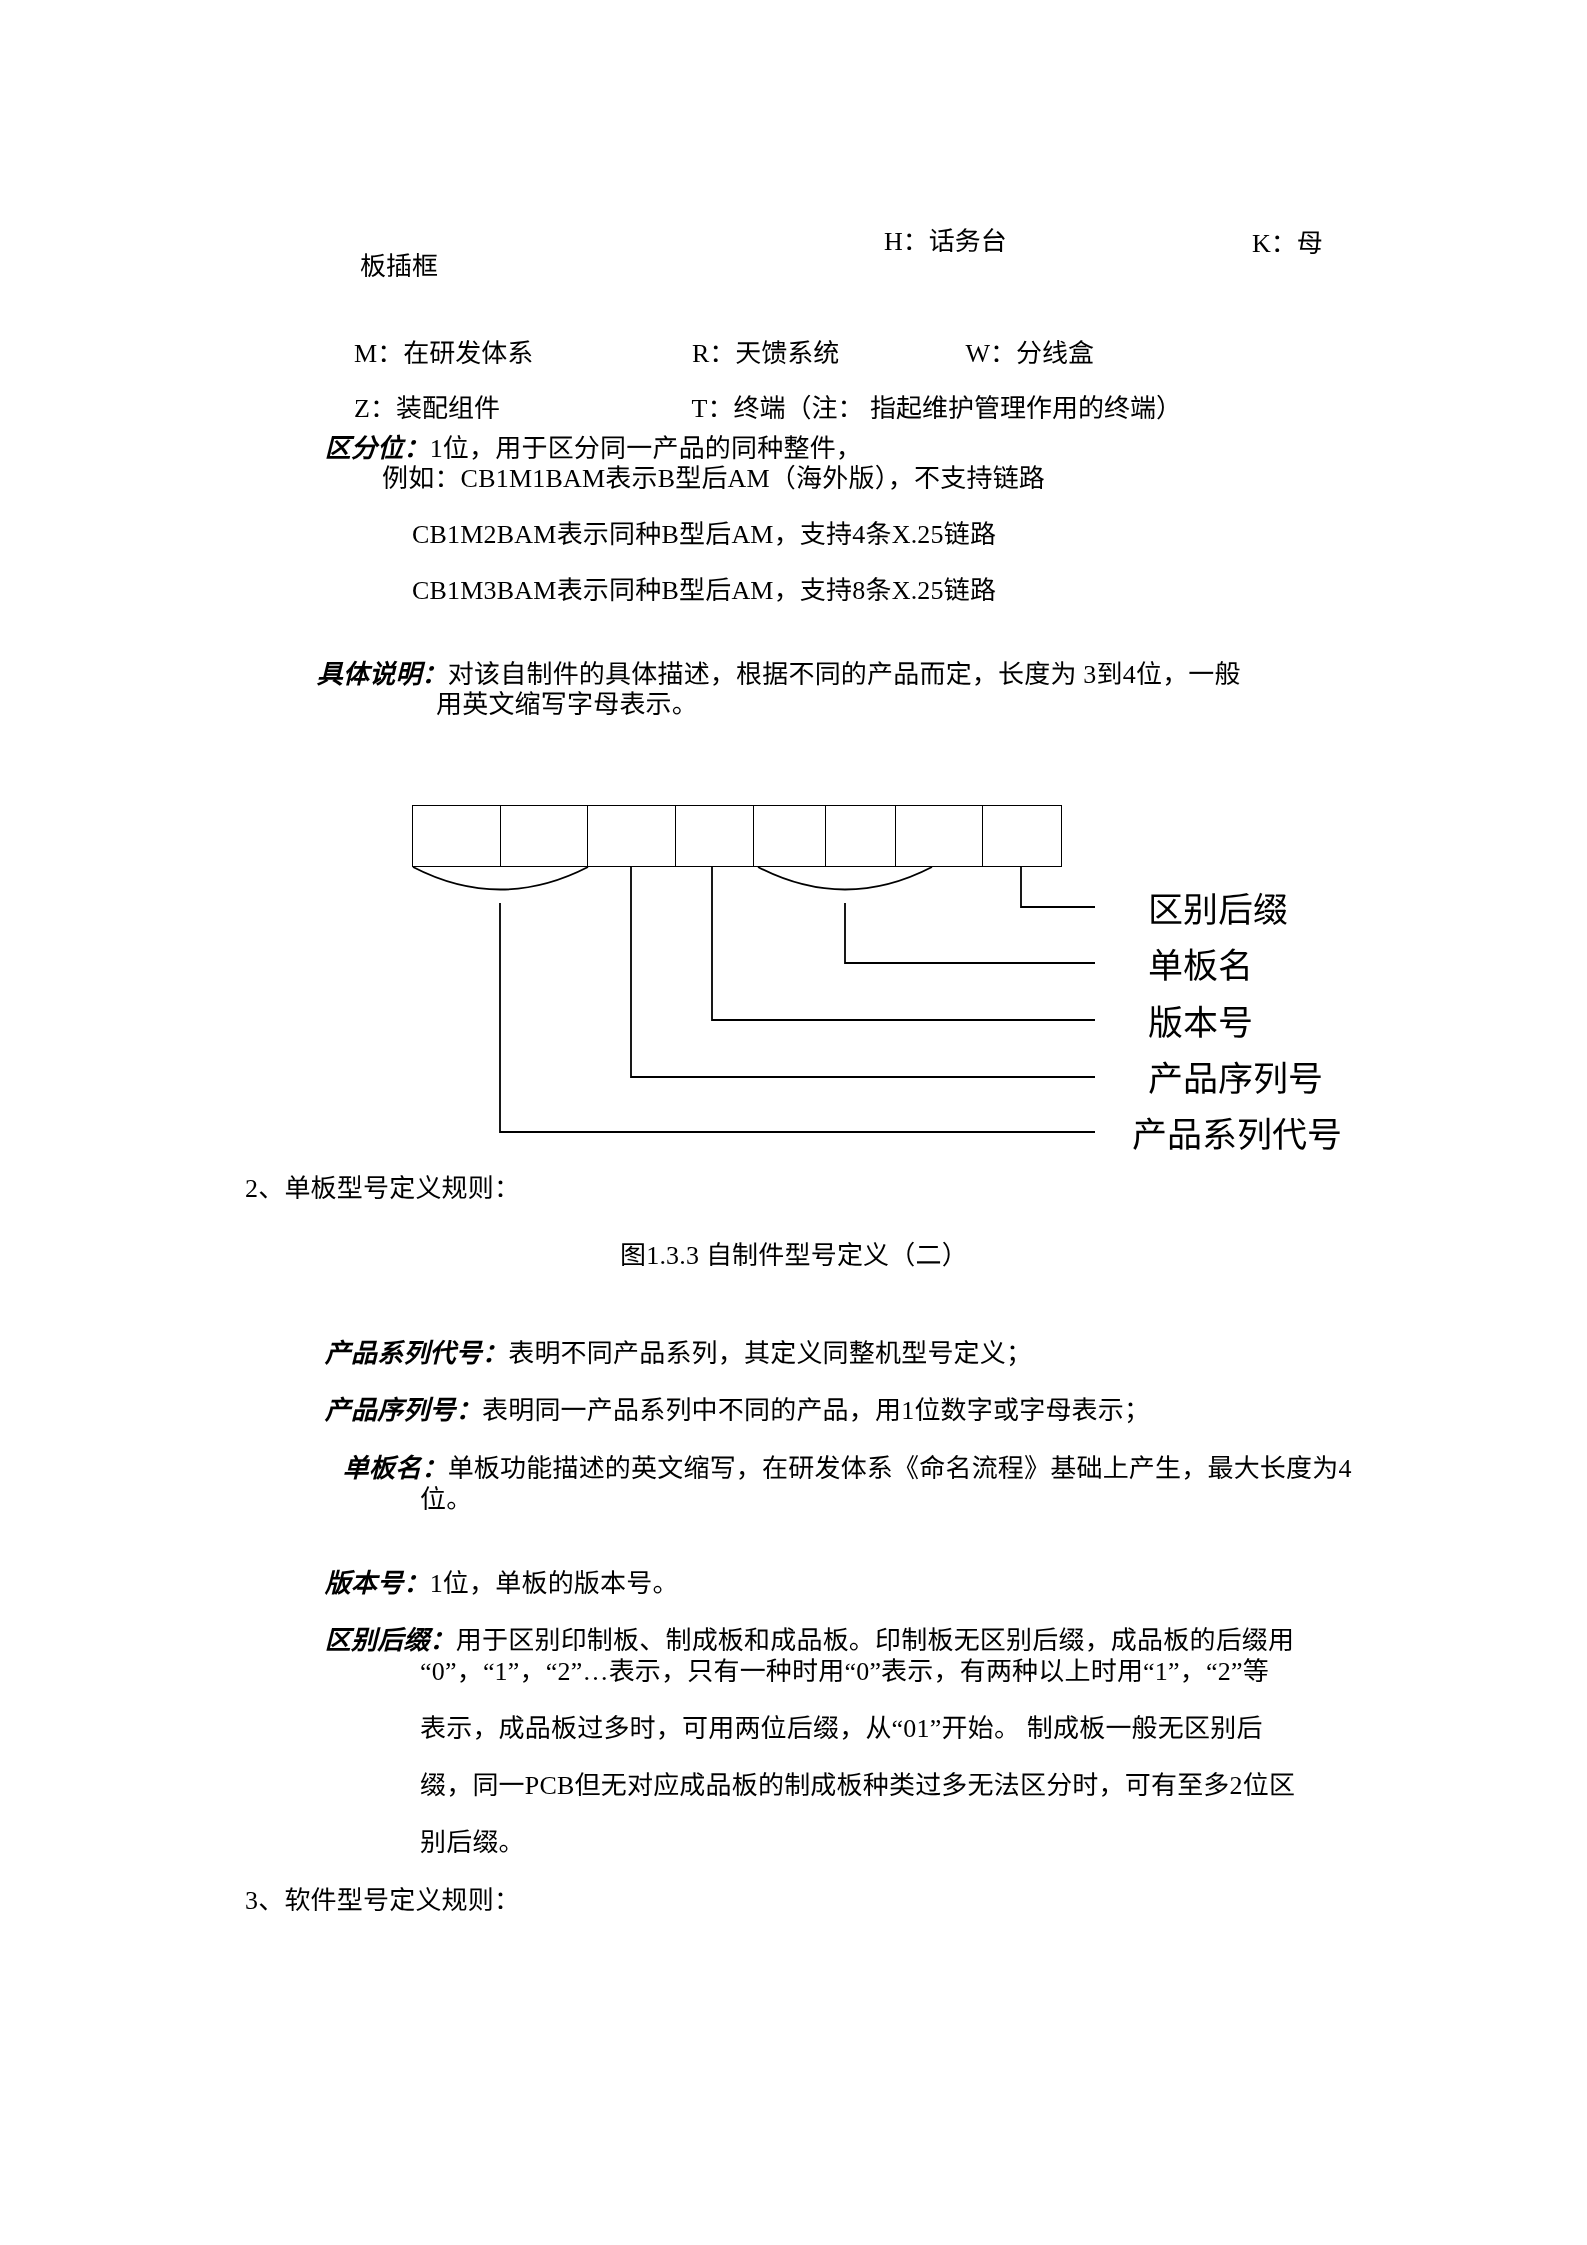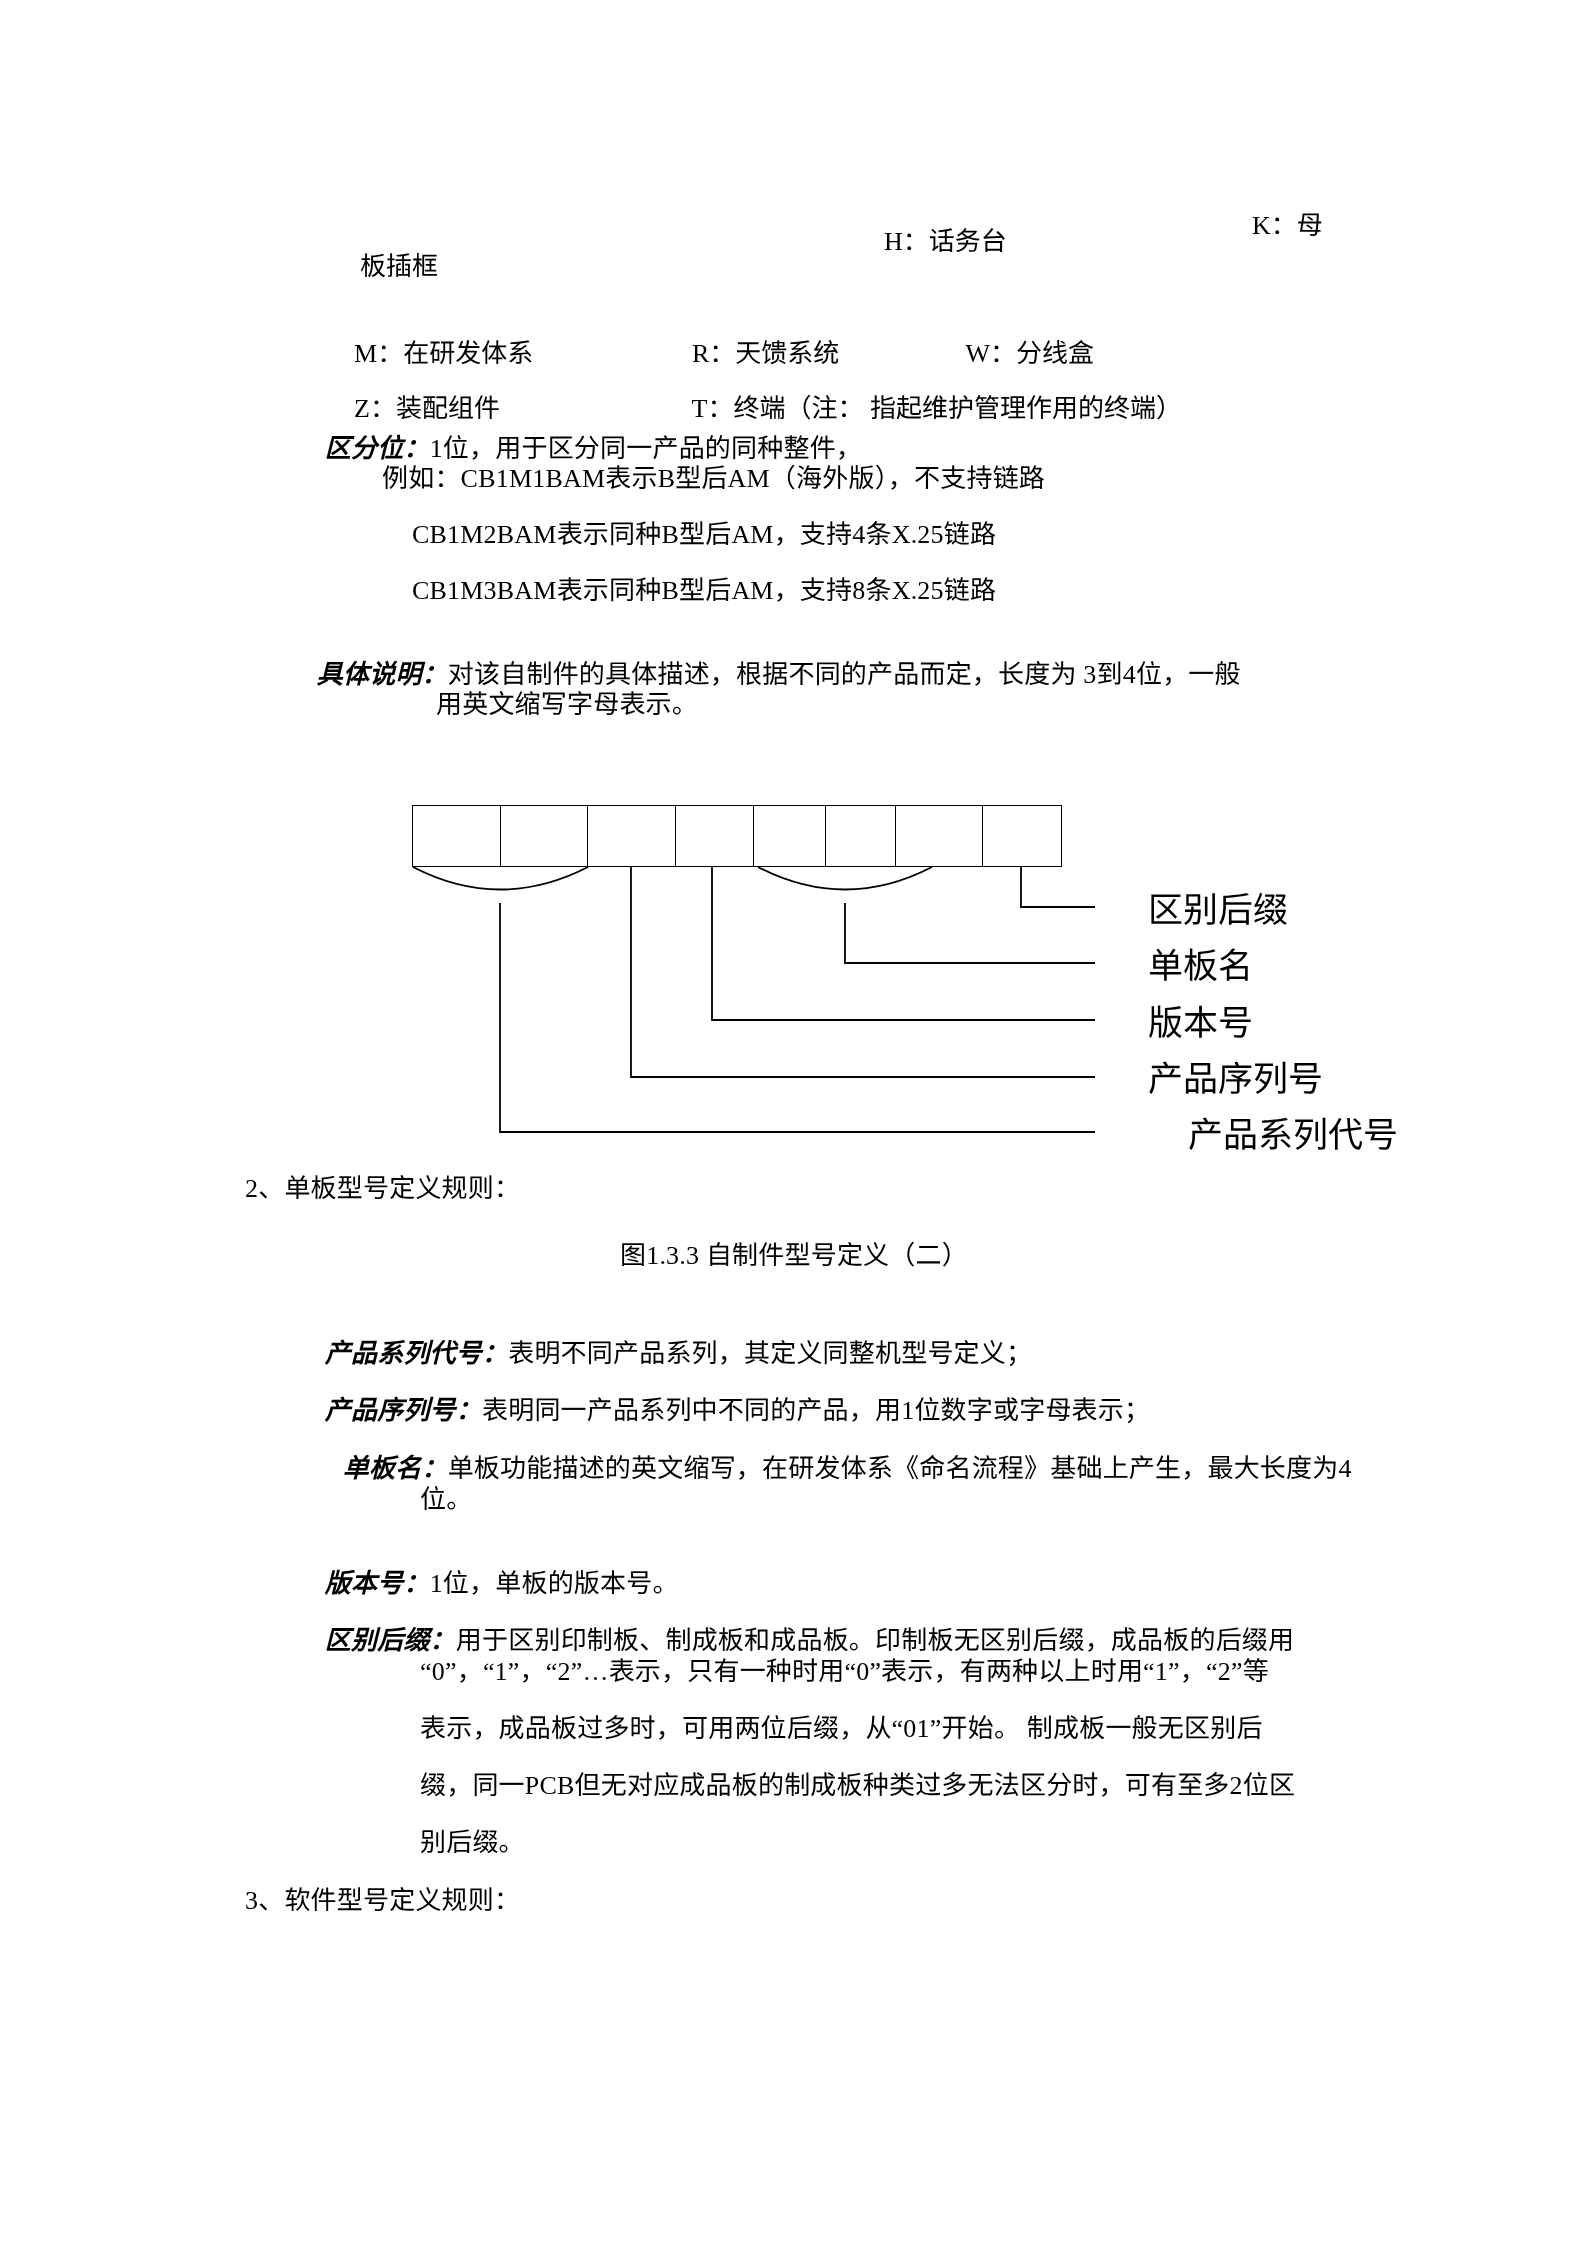--- a/index.html
+++ b/index.html
@@ -78,21 +78,21 @@
   }
 </style>
 </head>
 <body>
 
 <div class="page">
 
   <div class="legend-row" style="left:858px; top:190px;">
     <span>H</span><span>：</span><span>话务台</span>
   </div>
-  <div class="legend-row" style="left:1226px; top:174px;">
+  <div class="legend-row" style="left:1226px; top:192px;">
     <span>K</span><span>：</span><span>母</span>
   </div>
   <div class="legend-row" style="left:360px; top:245px;">板插框</div>
 
   <div class="legend-row" style="left:328px; top:302px;">
     <span>M</span><span>：</span><span>在研发体系</span>
   </div>
   <div class="legend-row" style="left:666px; top:302px;">
     <span>R</span><span>：</span><span>天馈系统</span>
   </div>
@@ -148,21 +148,21 @@
 
         <path d="M 1021 867 L 1021 907 L 1095 907"></path>
       </g>
     </svg>
   </div>
 
   <div class="lbl" style="left:1148px; top:893px;">区别后缀</div>
   <div class="lbl" style="left:1148px; top:949px;">单板名</div>
   <div class="lbl" style="left:1148px; top:1006px;">版本号</div>
   <div class="lbl" style="left:1148px; top:1062px;">产品序列号</div>
-  <div class="lbl" style="left:1188px; top:1118px;">产品系列代号</div>
+  <div class="lbl" style="left:1132px; top:1118px;">产品系列代号</div>
 
   <div class="ln" style="left:245px; top:1176px;">2、单板型号定义规则：</div>
 
   <div class="ln" style="left:620px; top:1243px;">图1.3.3 自制件型号定义（二）</div>
 
   <div class="ln" style="left:298px; top:1315px;">
     <span class="bi">产品系列代号：</span><span>表明不同产品系列，其定义同整机型号定义；</span>
   </div>
 
   <div class="ln" style="left:298px; top:1372px;">

